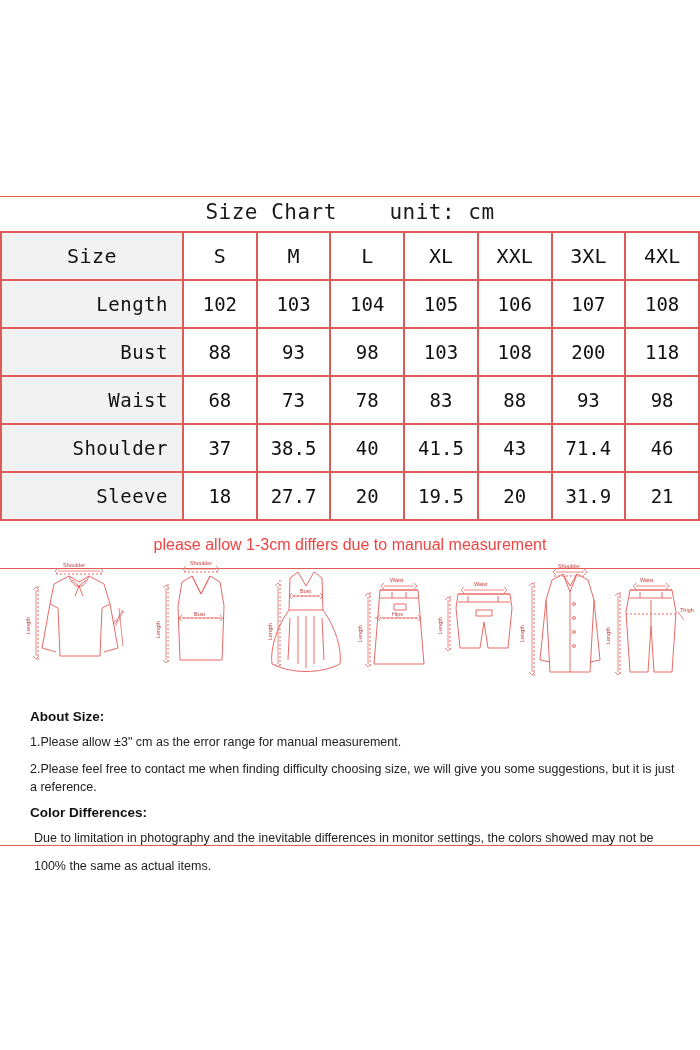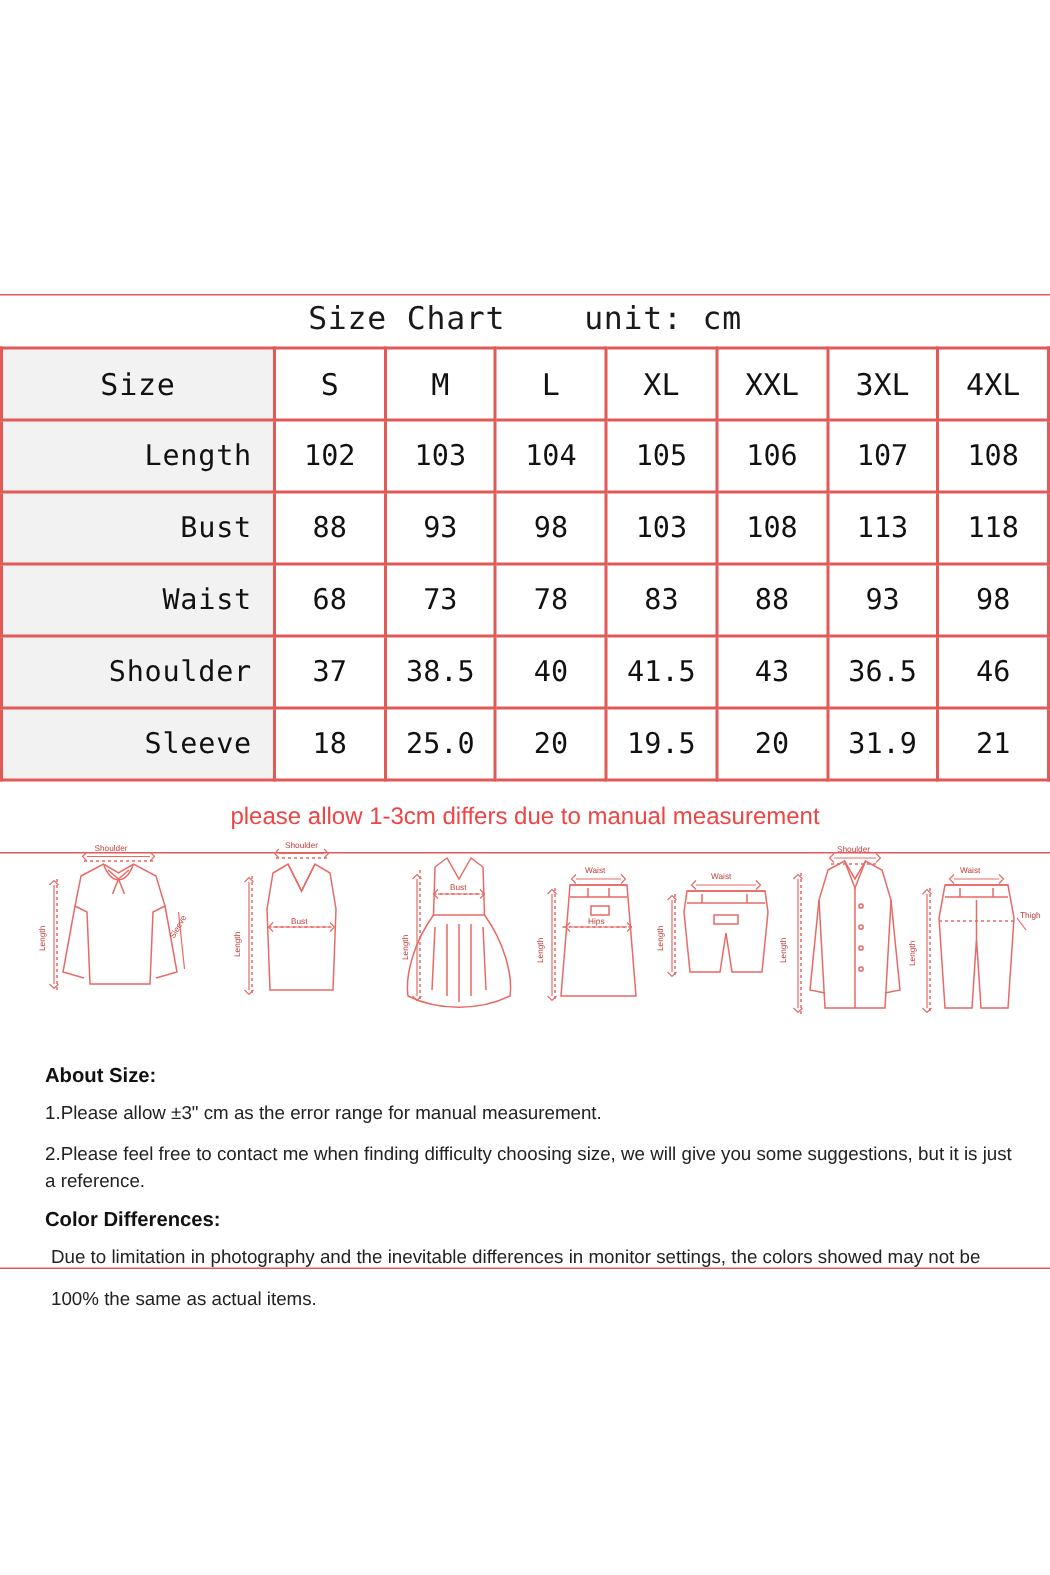--- a/index.html
+++ b/index.html
@@ -182,47 +182,47 @@
         <td class="cell">107</td>
         <td class="cell">108</td>
       </tr>
       <tr>
         <td class="rowhead">Bust</td>
         <td class="cell">88</td>
         <td class="cell">93</td>
         <td class="cell">98</td>
         <td class="cell">103</td>
         <td class="cell">108</td>
-        <td class="cell">113</td>
+        <td class="cell">200</td>
         <td class="cell">118</td>
       </tr>
       <tr>
         <td class="rowhead">Waist</td>
         <td class="cell">68</td>
         <td class="cell">73</td>
         <td class="cell">78</td>
         <td class="cell">83</td>
         <td class="cell">88</td>
         <td class="cell">93</td>
         <td class="cell">98</td>
       </tr>
       <tr>
         <td class="rowhead">Shoulder</td>
         <td class="cell">37</td>
         <td class="cell">38.5</td>
         <td class="cell">40</td>
         <td class="cell">41.5</td>
         <td class="cell">43</td>
-        <td class="cell">36.5</td>
+        <td class="cell">71.4</td>
         <td class="cell">46</td>
       </tr>
       <tr>
         <td class="rowhead">Sleeve</td>
         <td class="cell">18</td>
-        <td class="cell">25.0</td>
+        <td class="cell">27.7</td>
         <td class="cell">20</td>
         <td class="cell">19.5</td>
         <td class="cell">20</td>
         <td class="cell">31.9</td>
         <td class="cell">21</td>
       </tr>
     </tbody>
       </table>
 
     <div class="note-line">please allow 1-3cm differs due to manual measurement</div>

